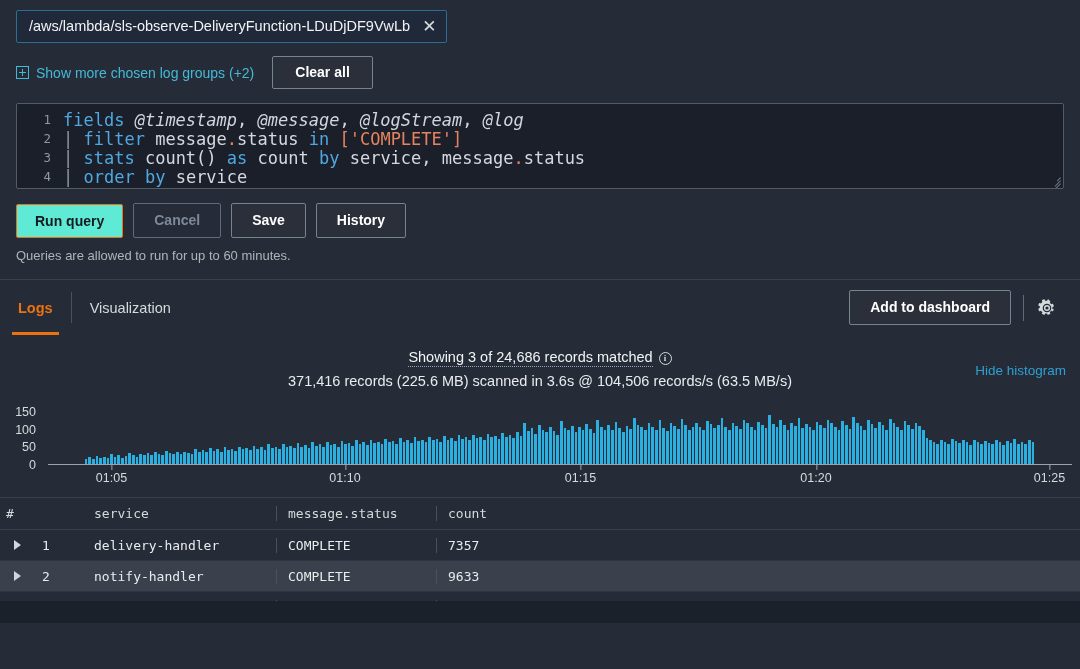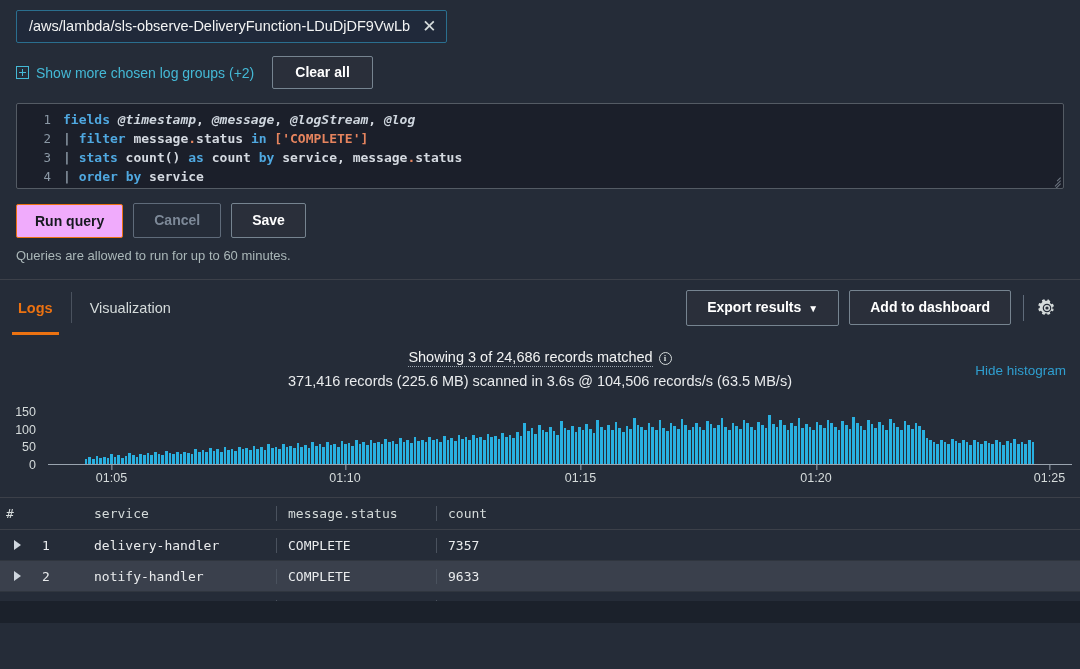--- a/index.html
+++ b/index.html
@@ -63,42 +63,42 @@
   }
   .qline { display: flex; height: 19px; align-items: center; }
   .gutter {
     width: 46px; text-align: right; padding-right: 12px;
     color: #8b98a5; font-size: 12.5px;
     font-family: "DejaVu Sans Mono", monospace;
     flex: none;
   }
   .qcode {
     font-family: "DejaVu Sans Mono", monospace;
-    font-size: 13px; color: #d4d9e0; white-space: pre; font-weight: bold;
+    font-size: 17px; color: #d4d9e0; white-space: pre;
   }
   .k { color: #4fa8e0; }
   .f { color: #cfd6de; font-style: italic; }
   .s { color: #e6845e; }
   .p { color: #8b98a5; }
   .resize-grip {
     position: absolute; right: 2px; bottom: 2px; width: 14px; height: 14px;
     cursor: nwse-resize;
   }
   .resize-grip i {
     position: absolute; right: 0; background: #6f7782; height: 1px;
     transform-origin: right bottom; transform: rotate(-45deg);
   }
 
   
   .actions-row {
     display: flex; align-items: center; gap: 10px;
     padding: 14px 16px 0 16px;
   }
   .btn-primary {
-    background: #f0abfc; border: 1px solid #ec7211; color: #16191f;
+    background: #5eead4; border: 1px solid #ec7211; color: #16191f;
     font-weight: bold; font-size: 14px; padding: 8px 18px;
     border-radius: 2px; cursor: pointer; font-family: inherit;
   }
   .btn-disabled {
     background: transparent; border: 1px solid #5f6b7a; color: #7d8998;
     cursor: default;
   }
   .btn-row { padding: 8px 20px; }
   .caret { font-size: 10px; margin-left: 7px; display: inline-block; }
   .note {
@@ -249,34 +249,34 @@
         <i style="bottom:5px;width:8px;"></i>
         <i style="bottom:8px;width:5px;"></i>
       </div>
     </div>
   </div>
 
   <div class="actions-row">
     <button class="btn-primary">Run query</button>
     <button class="btn btn-disabled btn-row">Cancel</button>
     <button class="btn btn-row">Save</button>
+    <button class="btn btn-row">History</button>
   </div>
 
   <div class="note">Queries are allowed to run for up to 60 minutes.</div>
 
   <div class="hr"></div>
 
   <div class="tabs-row">
     <div class="tabs">
       <div class="tab active">Logs</div>
       <div class="tabsep"></div>
       <div class="tab">Visualization</div>
     </div>
     <div class="spacer"></div>
-    <button class="btn btn-row" style="margin-right:10px"><span>Export results</span><span class="caret">▼</span></button>
     <button class="btn btn-row">Add to dashboard</button>
     <div class="vdiv"></div>
     <div class="gear">
       <svg width="18" height="18" viewBox="0 0 20 20" aria-hidden="true">
         <path fill="#d5dbdb" d="M10 6.6a3.4 3.4 0 100 6.8 3.4 3.4 0 000-6.8zm0 5.2a1.8 1.8 0 110-3.6 1.8 1.8 0 010 3.6z"></path>
         <path fill="#d5dbdb" d="M17.3 11.6l-1.3-.5a6.3 6.3 0 000-2.2l1.3-.5a.6.6 0 00.3-.8l-.8-1.9a.6.6 0 00-.8-.3l-1.3.5a6.4 6.4 0 00-1.6-1.6l.5-1.3a.6.6 0 00-.3-.8L11.4.4a.6.6 0 00-.8.3l-.5 1.3a6.3 6.3 0 00-2.2 0L7.4.7a.6.6 0 00-.8-.3l-1.9.8a.6.6 0 00-.3.8l.5 1.3a6.4 6.4 0 00-1.6 1.6l-1.3-.5a.6.6 0 00-.8.3l-.8 1.9a.6.6 0 00.3.8l1.3.5a6.3 6.3 0 000 2.2l-1.3.5a.6.6 0 00-.3.8l.8 1.9a.6.6 0 00.8.3l1.3-.5a6.4 6.4 0 001.6 1.6l-.5 1.3a.6.6 0 00.3.8l1.9.8a.6.6 0 00.8-.3l.5-1.3a6.3 6.3 0 002.2 0l.5 1.3a.6.6 0 00.8.3l1.9-.8a.6.6 0 00.3-.8l-.5-1.3a6.4 6.4 0 001.6-1.6l1.3.5a.6.6 0 00.8-.3l.8-1.9a.6.6 0 00-.3-.8zM10 14.8a4.8 4.8 0 110-9.6 4.8 4.8 0 010 9.6z"></path>
       </svg>
     </div>
   </div>
 

